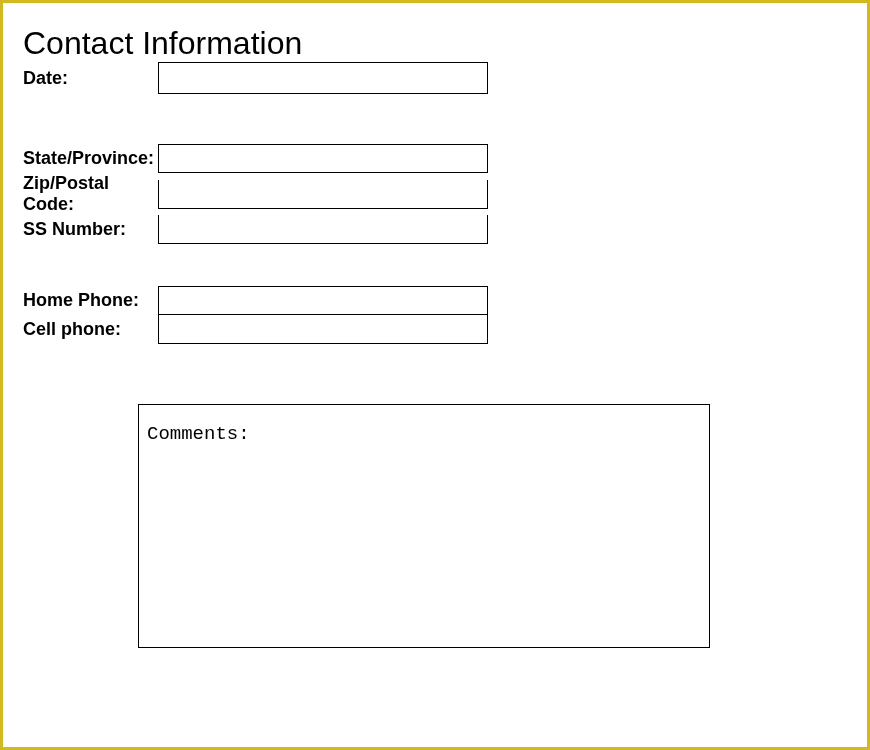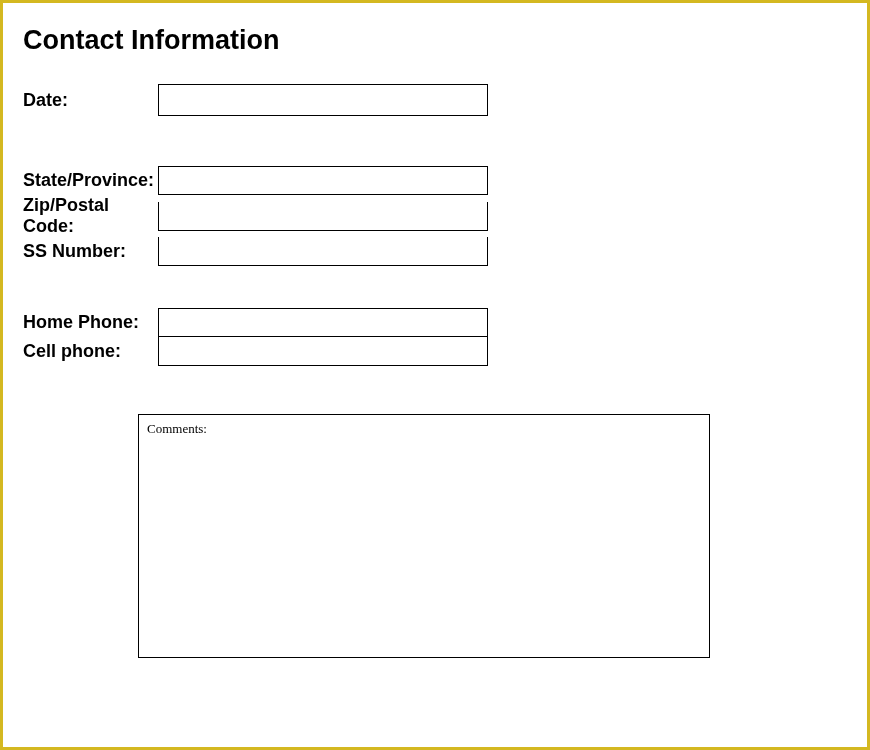--- a/index.html
+++ b/index.html
@@ -12,23 +12,22 @@
       background: #fff;
     }
     .container {
       width: 870px;
       height: 750px;
       border: 3px solid #d4b820;
       padding: 22px 20px;
       background: #fff;
     }
     .page-title {
-      font-size: 27px;
-      font-weight: bold;
-      margin-bottom: 28px;
+      font-size: 32px;
+      font-weight: normal;
     }
     .form-row {
       display: flex;
       align-items: center;
       margin-bottom: 0;
     }
     .form-label {
       font-size: 18px;
       font-weight: bold;
       width: 135px;
@@ -48,36 +47,36 @@
     .date-section .form-input {
       height: 32px;
     }
     .personal-section {
       margin-bottom: 42px;
     }
     .personal-section .form-row + .form-row .form-input {
       border-top: none;
     }
     .phone-section {
-      margin-bottom: 48px;
+      margin-bottom: 60px;
     }
     .phone-section .form-row + .form-row .form-input {
       border-top: none;
     }
     .comments-wrap {
       margin-left: 115px;
     }
     .comments-box {
       border: 1px solid #000;
       width: 572px;
       height: 244px;
-      padding: 6px 8px;
-      font-size: 13px;
+      padding: 18px 8px;
+      font-size: 19px;
       font-weight: normal;
-      font-family: Liberation Serif, serif;
+      font-family: Liberation Mono, monospace;
       resize: none;
       background: #fff;
     }
   </style>
 </head>
 <body>
 
 <div class="container">
   <h1 class="page-title">Contact Information</h1>
 

